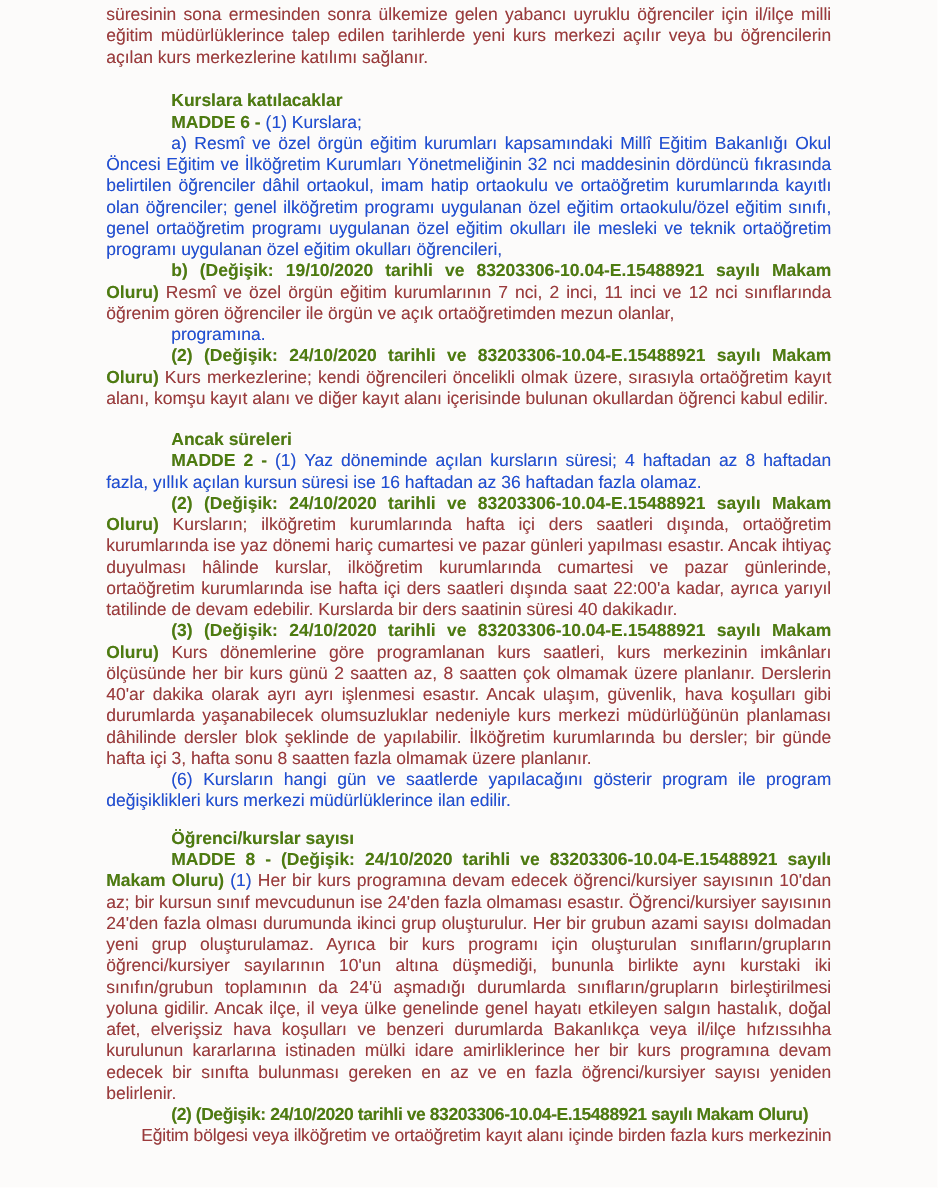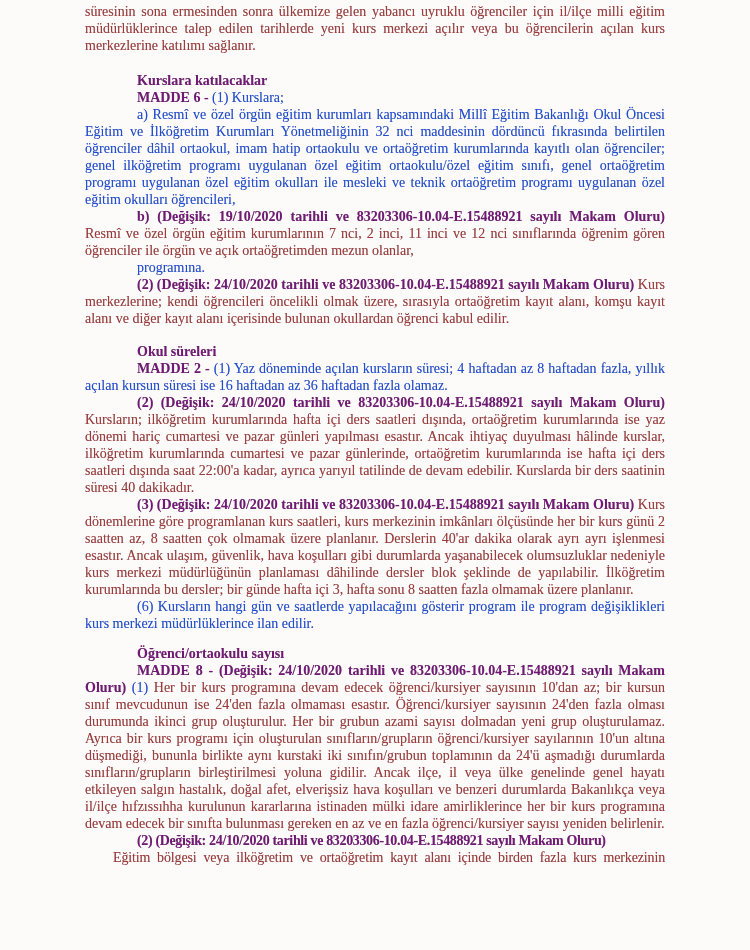--- a/index.html
+++ b/index.html
@@ -2,28 +2,28 @@
 <html><head>
 <meta charset="utf-8">
 <style>
   html,body { margin:0; padding:0; background:#ffffff; }
   .page {
     position:relative; width:750px; height:950px;
     background:#fcfbfa; overflow:hidden;
   }
   .content {
     position:absolute; left:85px; top:3px; width:580px;
-    font-family:Liberation Serif, serif;
+    font-family:Liberation Sans, sans-serif;
     font-size:14px; line-height:17px;
     color:#2b2627; text-align:justify;
     text-shadow:0 0 0.45px rgba(70,45,45,0.35);
   }
   .para { margin:0; text-indent:52px; }
   .noindent { text-indent:0; }
-  .seg-bold { font-weight:bold; color:#701a75; }
+  .seg-bold { font-weight:bold; color:#4d7c0f; }
   .seg-black { color:#1d4ed8; }
   .seg-red { color:#9d3a3b; }
   .heading { font-weight:bold; color:#241f21; }
   .gap-lg { margin-top:18px; }
   .gap-md { margin-top:16px; }
   .gap-sm { margin-top:13px; }
   .single-line { white-space:nowrap; letter-spacing:-0.35px; }
   .flush-line { text-align-last:justify; letter-spacing:-0.15px;margin-left:28px; }
 </style>
 </head>
@@ -54,41 +54,41 @@
 
     <p class="para">
       <span class="seg-black">programına.</span>
     </p>
 
     <p class="para">
       <span class="seg-bold">(2) (Değişik: 24/10/2020 tarihli ve 83203306-10.04-E.15488921 sayılı Makam Oluru) </span><span class="seg-red">Kurs merkezlerine; kendi öğrencileri öncelikli olmak üzere, sırasıyla ortaöğretim kayıt alanı, komşu kayıt alanı ve diğer kayıt alanı içerisinde bulunan okullardan öğrenci kabul edilir.</span>
     </p>
 
     <p class="para heading gap-md">
-      <span class="seg-bold">Okul süreleri</span>
+      <span class="seg-bold">Ancak süreleri</span>
     </p>
 
     <p class="para">
       <span class="seg-bold">MADDE 2 - </span><span class="seg-black">(1) Yaz döneminde açılan kursların süresi; 4 haftadan az 8 haftadan fazla, yıllık açılan kursun süresi ise 16 haftadan az 36 haftadan fazla olamaz.</span>
     </p>
 
     <p class="para">
       <span class="seg-bold">(2) (Değişik: 24/10/2020 tarihli ve 83203306-10.04-E.15488921 sayılı Makam Oluru) </span><span class="seg-red">Kursların; ilköğretim kurumlarında hafta içi ders saatleri dışında, ortaöğretim kurumlarında ise yaz dönemi hariç cumartesi ve pazar günleri yapılması esastır. Ancak ihtiyaç duyulması hâlinde kurslar, ilköğretim kurumlarında cumartesi ve pazar günlerinde, ortaöğretim kurumlarında ise hafta içi ders saatleri dışında saat 22:00'a kadar, ayrıca yarıyıl tatilinde de devam edebilir. Kurslarda bir ders saatinin süresi 40 dakikadır.</span>
     </p>
 
     <p class="para">
       <span class="seg-bold">(3) (Değişik: 24/10/2020 tarihli ve 83203306-10.04-E.15488921 sayılı Makam Oluru) </span><span class="seg-red">Kurs dönemlerine göre programlanan kurs saatleri, kurs merkezinin imkânları ölçüsünde her bir kurs günü 2 saatten az, 8 saatten çok olmamak üzere planlanır. Derslerin 40'ar dakika olarak ayrı ayrı işlenmesi esastır. Ancak ulaşım, güvenlik, hava koşulları gibi durumlarda yaşanabilecek olumsuzluklar nedeniyle kurs merkezi müdürlüğünün planlaması dâhilinde dersler blok şeklinde de yapılabilir. İlköğretim kurumlarında bu dersler; bir günde hafta içi 3, hafta sonu 8 saatten fazla olmamak üzere planlanır.</span>
     </p>
 
     <p class="para">
       <span class="seg-black">(6) Kursların hangi gün ve saatlerde yapılacağını gösterir program ile program değişiklikleri kurs merkezi müdürlüklerince ilan edilir.</span>
     </p>
 
     <p class="para heading gap-sm">
-      <span class="seg-bold">Öğrenci/ortaokulu sayısı</span>
+      <span class="seg-bold">Öğrenci/kurslar sayısı</span>
     </p>
 
     <p class="para">
       <span class="seg-bold">MADDE 8 - (Değişik: 24/10/2020 tarihli ve 83203306-10.04-E.15488921 sayılı Makam Oluru) </span><span class="seg-black">(1) </span><span class="seg-red">Her bir kurs programına devam edecek öğrenci/kursiyer sayısının 10'dan az; bir kursun sınıf mevcudunun ise 24'den fazla olmaması esastır. Öğrenci/kursiyer sayısının 24'den fazla olması durumunda ikinci grup oluşturulur. Her bir grubun azami sayısı dolmadan yeni grup oluşturulamaz. Ayrıca bir kurs programı için oluşturulan sınıfların/grupların öğrenci/kursiyer sayılarının 10'un altına düşmediği, bununla birlikte aynı kurstaki iki sınıfın/grubun toplamının da 24'ü aşmadığı durumlarda sınıfların/grupların birleştirilmesi yoluna gidilir. Ancak ilçe, il veya ülke genelinde genel hayatı etkileyen salgın hastalık, doğal afet, elverişsiz hava koşulları ve benzeri durumlarda Bakanlıkça veya il/ilçe hıfzıssıhha kurulunun kararlarına istinaden mülki idare amirliklerince her bir kurs programına devam edecek bir sınıfta bulunması gereken en az ve en fazla öğrenci/kursiyer sayısı yeniden belirlenir.</span>
     </p>
 
     <p class="para single-line">
       <span class="seg-bold">(2) (Değişik: 24/10/2020 tarihli ve 83203306-10.04-E.15488921 sayılı Makam Oluru)</span>
     </p>
 

